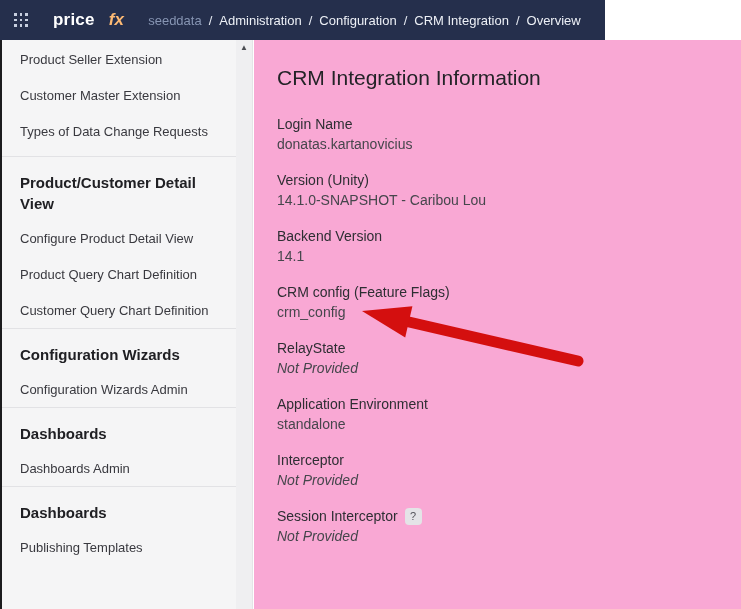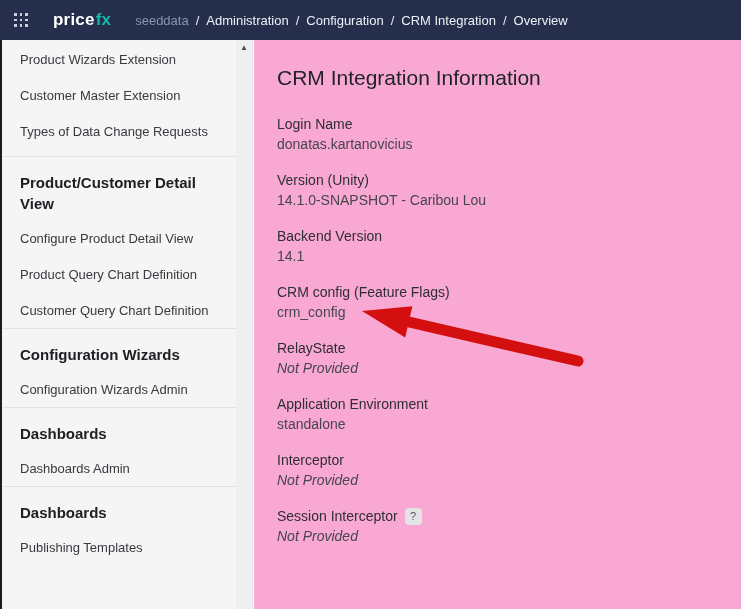--- a/index.html
+++ b/index.html
@@ -4,30 +4,30 @@
 <style>
   * { margin:0; padding:0; box-sizing:border-box; }
   html,body { width:741px; height:609px; }
   body {
     font-family:"Liberation Sans","DejaVu Sans",sans-serif;
     background:#ffffff; color:#3a3a40; position:relative; overflow:hidden;
   }
 
   
   .topbar {
-    position:absolute; top:0; left:0; width:741px; height:40px;
+    position:absolute; top:0; left:0; width:605px; height:40px;
     background:#252f4c; display:flex; align-items:center; padding:0 14px;
   }
   .apps-grid { width:14px; height:14px; display:grid;
     grid-template-columns:repeat(3,1fr); grid-template-rows:repeat(3,1fr);
     gap:2.5px; cursor:pointer; }
   .apps-grid span { background:#c7cfdf; width:2.5px; height:2.5px; }
   .logo { margin-left:25px; font-size:17px; font-weight:700; color:#ffffff;
     letter-spacing:.2px; cursor:pointer; display:flex; align-items:baseline; }
-  .logo .fx { color:#14b8a6; margin-left:1px; }
+  .logo .fx { color:#fdba74; font-style:italic; margin-left:14px; }
   .breadcrumb { margin-left:24px; font-size:13px; color:#edf0f6; display:flex; align-items:center;text-align:center; }
   .breadcrumb .crumb { cursor:pointer; }
   .breadcrumb .crumb.muted { color:#8795b3; }
   .breadcrumb .sep { margin:0 7px; color:#e6eaf2; }
 
   
   .sidebar {
     position:absolute; top:40px; left:0; bottom:0; width:253px;
     background:#f5f5f6; border-left:2px solid #1c1c1e; border-right:1px solid #e4e4e7;
   }
@@ -94,21 +94,21 @@
     <span class="crumb">CRM Integration</span>
     <span class="sep">/</span>
     <span class="crumb">Overview</span>
   </div>
 </div>
 
 <div class="sidebar">
   <div class="side-content">
 
     <div class="side-group first bordered">
-      <div class="side-item">Product Wizards Extension</div>
+      <div class="side-item">Product Seller Extension</div>
       <div class="side-item">Customer Master Extension</div>
       <div class="side-item">Types of Data Change Requests</div>
     </div>
 
     <div class="side-group headed bordered">
       <div class="side-header">Product/Customer Detail View</div>
       <div class="side-item">Configure Product Detail View</div>
       <div class="side-item">Product Query Chart Definition</div>
       <div class="side-item">Customer Query Chart Definition</div>
     </div>

